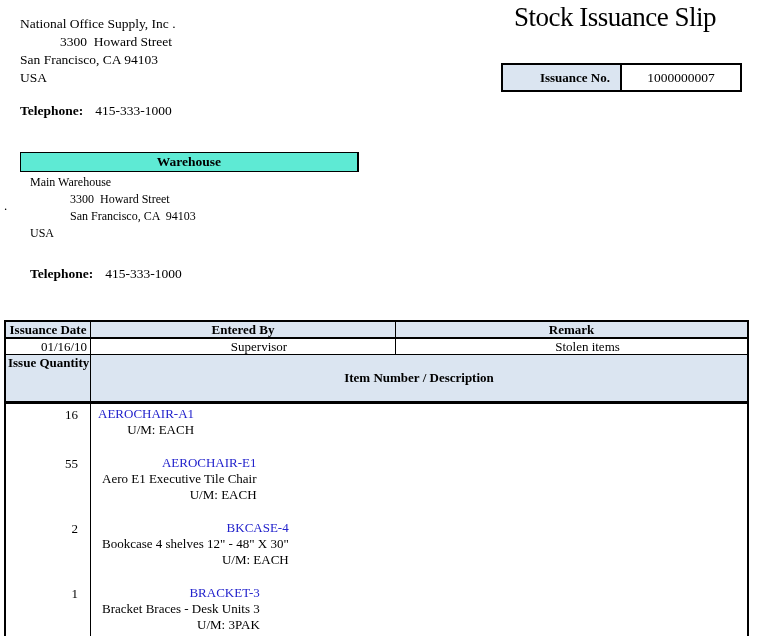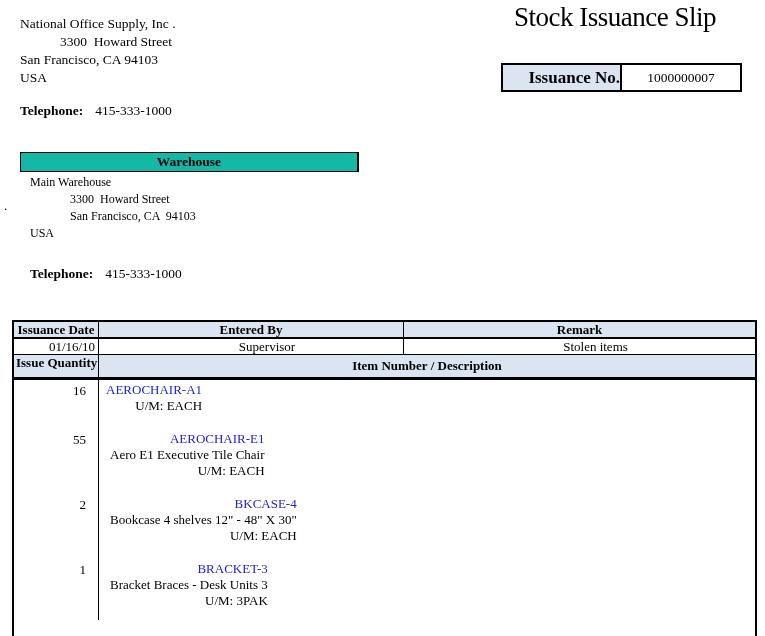--- a/index.html
+++ b/index.html
@@ -29,56 +29,56 @@
     white-space:nowrap;
   }
 
   
   .issuance-box {
     position:absolute; left:501px; top:63px; width:241px; height:29px;
     border:2px solid #000; display:flex; background:#fff;
   }
   .issuance-label {
     width:119px; background:#dbe5f1; border-right:2px solid #000;
-    font-weight:bold; font-size:17px; line-height:25px;
-    text-align:right; 
+    font-weight:bold; font-size:13px; line-height:25px;
+    text-align:right; padding-right:10px;
   }
   .issuance-value {
     flex:1; font-size:13.5px; line-height:25px; text-align:center;
   }
 
   
   .wh-bar {
     position:absolute; left:20px; top:152px; width:339px; height:20px;
-    background:#14b8a6; border:1px solid #000; border-right:2px solid #000;
+    background:#5eead4; border:1px solid #000; border-right:2px solid #000;
     font-weight:bold; font-size:13.5px; line-height:17px; text-align:center;
   }
   .wh-block {
     position:absolute; left:30px; top:174px;
     font-size:12px; line-height:17px;
   }
   .wh-phone { left:30px; top:266px; }
 
   .stray { position:absolute; left:4px; top:198px; font-size:13px; }
 
   
   .main-table {
-    position:absolute; left:12px; top:320px; width:745px; height:316px;
+    position:absolute; left:4px; top:320px; width:745px; height:316px;
     border:2px solid #000; border-bottom:none; background:#fff;
     font-size:13px;
   }
   .t-row { display:flex; }
   .c1 { width:85px; border-right:1px solid #000; }
   .c2 { width:305px; border-right:1px solid #000; }
   .c3 { flex:1; }
   .r-head { height:17px; background:#dbe5f1; border-bottom:2px solid #000; }
   .r-head > div { font-weight:bold; text-align:center; line-height:15px; }
   .r-val  { height:16px; border-bottom:1px solid #000; }
   .r-val > div { text-align:center; line-height:15px;padding-left:32px; }
-  .r-ih   { height:25px; background:#dbe5f1; border-bottom:3px solid #000; }
+  .r-ih   { height:49px; background:#dbe5f1; border-bottom:3px solid #000; }
   .qty-header {
     width:85px; border-right:1px solid #000;
     font-weight:bold; line-height:14px; padding:1px 0 0 2px;
   }
   .desc-header {
     flex:1; font-weight:bold; text-align:center;
     display:flex; align-items:center; justify-content:center;
   }
 
   

